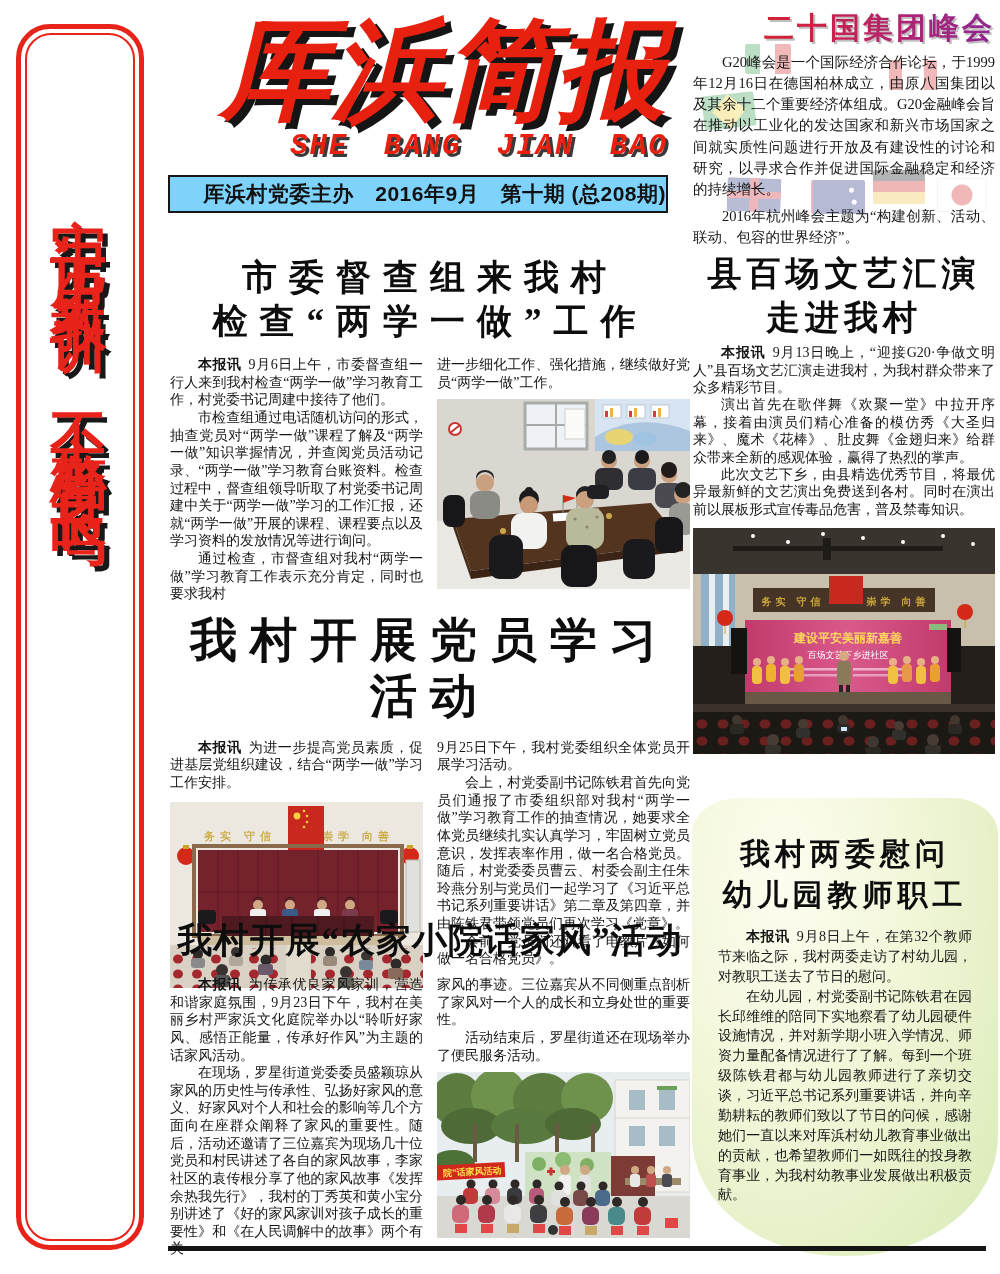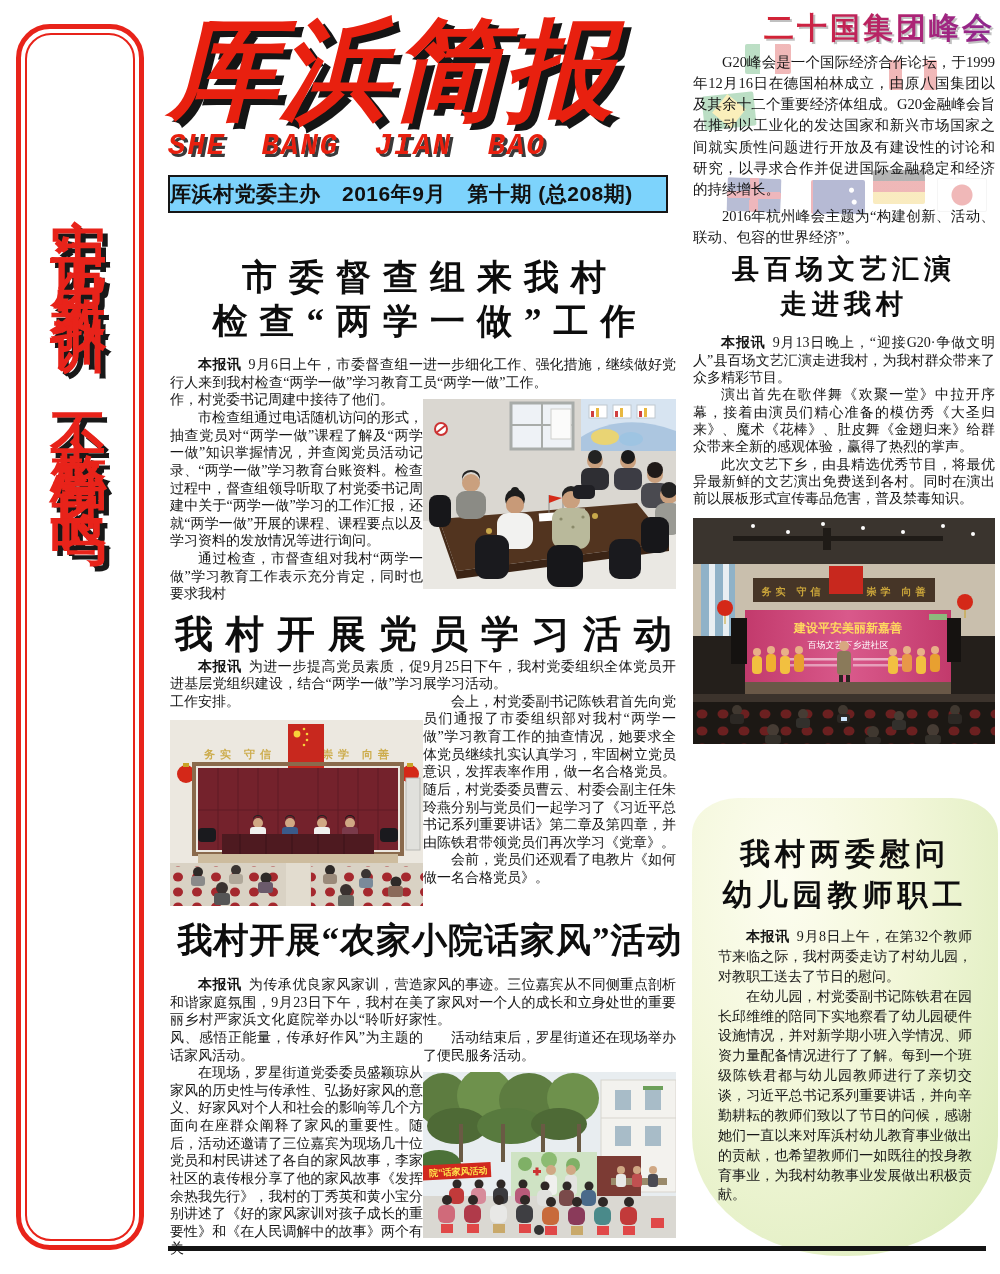--- a/index.html
+++ b/index.html
@@ -9,21 +9,21 @@
   
   .side-banner{position:absolute;left:16px;top:24px;width:128px;height:1226px;
                border:5px solid #e8231a;border-radius:34px;padding:4px;box-sizing:border-box;background:#fff}
   .side-inner{width:100%;height:100%;border:2px solid #e8231a;border-radius:26px;box-sizing:border-box;
               display:flex;justify-content:center;padding-top:138px}
   .side-text{writing-mode:vertical-rl;text-orientation:upright;font-size:56px;font-weight:900;
              letter-spacing:20px;color:#e8231a;line-height:1;font-family:"DejaVu Serif",serif;
              text-shadow:5px 5px 0 #181818}
 
   
-  .masthead{position:absolute;left:168px;top:12px;width:500px;text-align:left}
+  .masthead{position:absolute;left:168px;top:12px;width:500px;text-align:right}
   .m-title{font-size:110px;line-height:1.05;font-weight:900;font-style:italic;color:#e8200f;
            letter-spacing:2px;font-family:"DejaVu Serif",serif;text-shadow:7px 6px 0 #151515}
   .m-pinyin{margin-top:2px;font-size:29px;font-weight:800;font-style:italic;letter-spacing:2px;
             word-spacing:16px;color:#e8200f;font-family:Liberation Mono, monospace;
             text-shadow:3px 3px 0 #3a3a3a}
   .m-bar{margin-top:12px;background:#7dd3fc;border:2px solid #161616;color:#111;
          font:700 21px/34px "Liberation Sans",sans-serif;letter-spacing:.5px}
 
   
   .g20{position:absolute;left:693px;top:10px;width:302px}
@@ -58,28 +58,28 @@
   .lead{font-family:"Liberation Sans",sans-serif;font-weight:700;margin-right:7px}
   .pt{font-family:inherit}
 
   .hl{margin:0;text-align:center;font-family:Liberation Serif, serif;font-weight:900;color:#0d0d0d}
   .hl-line{display:block}
 
   .article{position:absolute}
   #art-inspection{left:170px;top:256px;width:520px}
   #art-inspection .hl{font-size:35px;line-height:1.26;letter-spacing:12px;margin-bottom:12px}
   #art-study{left:170px;top:612px;width:520px}
-  #art-study .hl{font-size:38px;line-height:1.2;letter-spacing:13px;margin-bottom:0}
+  #art-study .hl{font-size:47px;line-height:1.2;letter-spacing:13px;margin-bottom:14px}
   #art-family{left:170px;top:920px;width:520px}
   #art-family .hl{font-size:35px;line-height:1.2;letter-spacing:1px;margin-bottom:14px}
   #art-performance{left:693px;top:252px;width:302px}
-  #art-performance .hl{font-size:27px;line-height:1.3;letter-spacing:5px;margin-bottom:12px}
+  #art-performance .hl{font-size:34px;line-height:1.3;letter-spacing:5px;margin-bottom:4px}
   #art-performance .para{line-height:1.24}
 
-  .cols{display:flex;}
+  .cols{display:flex;gap:14px}
   .col{width:253px}
   .photo{display:block;width:100%;margin-top:8px}
 
   
   .blob{position:absolute;left:692px;top:798px;width:306px;height:458px;box-sizing:border-box;
         padding:36px 26px 0;
         background:radial-gradient(ellipse at 30% 18%,#fdfdf0 0%,#f3f7da 40%,#d8eab6 100%);
         border-radius:46px 46px 150px 150px / 36px 36px 120px 120px}
   .blob .hl{font-size:30px;line-height:1.35;letter-spacing:5px;margin:0 0 12px}
   .blob .para{font-size:14px;line-height:1.42}

